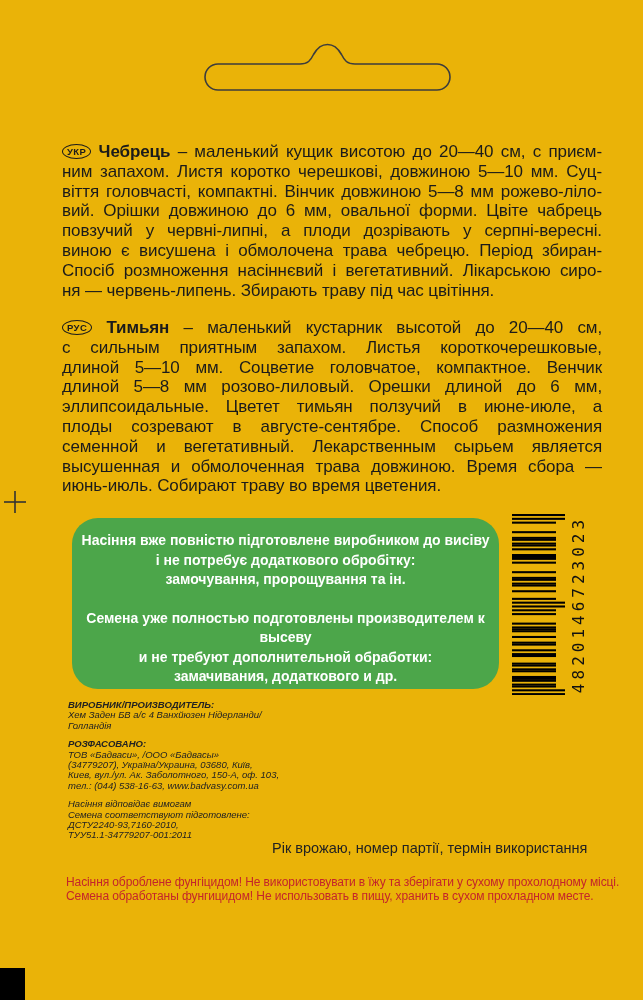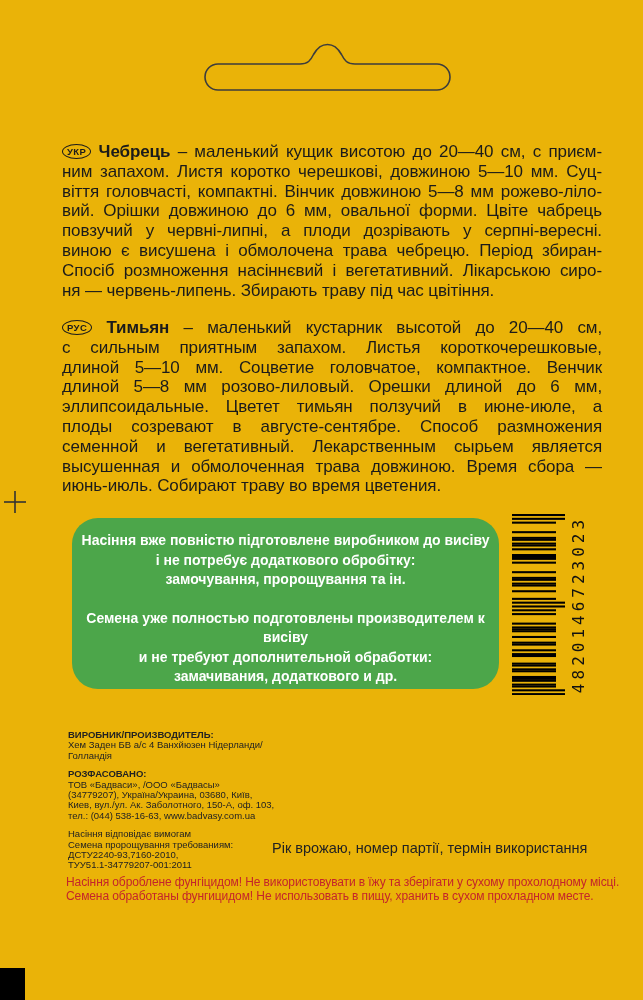--- a/index.html
+++ b/index.html
@@ -31,21 +31,21 @@
   
   .barcode{position:absolute;left:512px;top:514px;width:74px;height:181px;}
   .barcode svg{position:absolute;left:0;top:0;}
   .barcode-digits{
     position:absolute;left:57px;top:181px;width:181px;height:18px;
     transform-origin:0 0;transform:rotate(-90deg);
     font-family:"DejaVu Sans Mono",monospace;font-size:16px;letter-spacing:4px;
     color:#111;white-space:nowrap;text-align:center;
   }
   
-  .producer{position:absolute;left:68px;top:730px;width:290px;font-size:9.5px;line-height:10.4px;color:#222;}
+  .producer{position:absolute;left:68px;top:700px;width:290px;font-size:9.5px;line-height:10.4px;color:#222;font-style:italic;}
   .pblock{margin-bottom:8px;}
   .pblock .hdr{font-weight:bold;}
   
   .harvest{position:absolute;left:272px;top:840px;width:340px;font-size:14.5px;color:#222;}
   
   .warning{position:absolute;left:66px;top:875px;width:560px;font-size:12px;line-height:14px;color:#C4252B;letter-spacing:-0.1px;}
   
   .crossmark{position:absolute;left:4px;top:491px;}
   .blackmark{position:absolute;left:0px;top:968px;width:25px;height:32px;background:#000000;}
 </style>
@@ -93,21 +93,21 @@
       </div>
   </div>
 
   <div class="green-box">
     <div class="gb-block">
         <div class="gline">Насіння вже повністю підготовлене виробником до висіву</div>
         <div class="gline">і не потребує додаткового обробітку:</div>
         <div class="gline">замочування, пророщування та ін.</div>
       </div>
     <div class="gb-block">
-        <div class="gline">Семена уже полностью подготовлены производителем к висіву</div>
+        <div class="gline">Семена уже полностью подготовлены производителем к высеву</div>
         <div class="gline">и не требуют дополнительной обработки:</div>
         <div class="gline">замачивания, додаткового и др.</div>
       </div>
   </div>
 
   <div class="barcode">
     <svg id="barcode-bars" width="55" height="181" viewBox="0 0 55 181" fill="#000">
         <rect x="0" y="179.09" width="53" height="2.06"></rect>
         <rect x="0" y="175.28" width="53" height="2.06"></rect>
         <rect x="0" y="171.47" width="44" height="2.06"></rect>
@@ -170,21 +170,21 @@
       <div>
           <div class="line">ТОВ «Бадваси», /ООО «Бадвасы»</div>
           <div class="line">(34779207), Україна/Украина, 03680, Київ,</div>
           <div class="line">Киев, вул./ул. Ак. Заболотного, 150-А, оф. 103,</div>
           <div class="line">тел.: (044) 538-16-63, www.badvasy.com.ua</div>
         </div>
     </div>
     <div class="pblock">
       <div>
           <div class="line">Насіння відповідає вимогам</div>
-          <div class="line">Семена пророщування требованиям:</div>
+          <div class="line">Семена соответствуют підготовлене:</div>
           <div class="line">ДСТУ2240-93,7160-2010,</div>
           <div class="line">ТУУ51.1-34779207-001:2011</div>
         </div>
     </div>
   </div>
 
   <div class="harvest">Рік врожаю, номер партії, термін використання</div>
 
   <div class="warning">
       <div class="wline">Насіння оброблене фунгіцидом! Не використовувати в їжу та зберігати у сухому прохолодному місці.</div>

